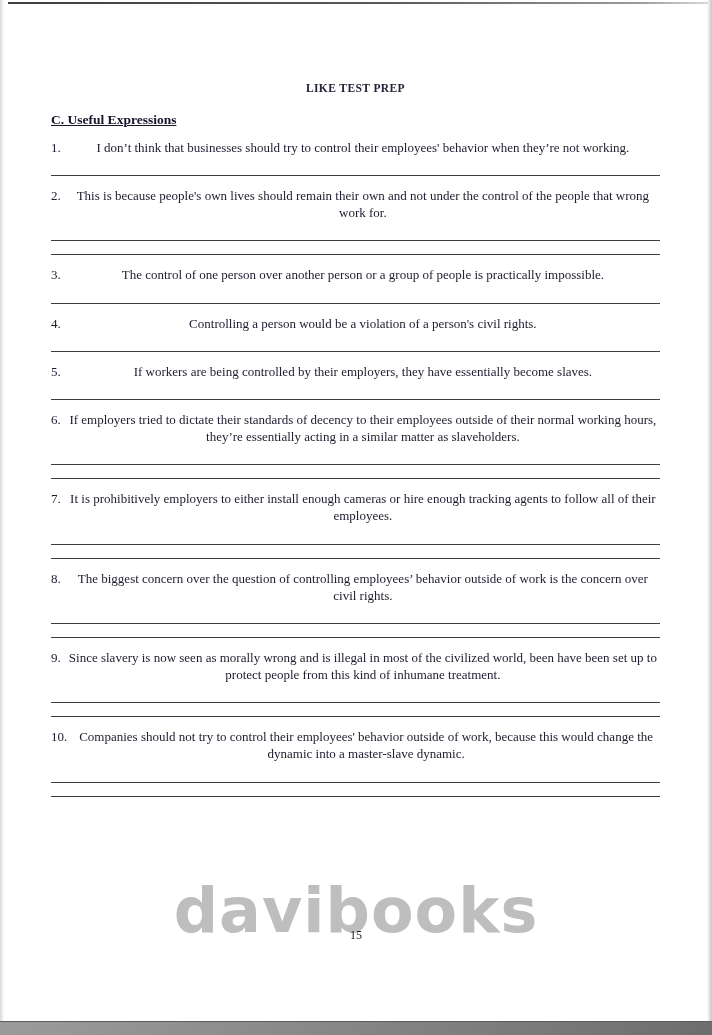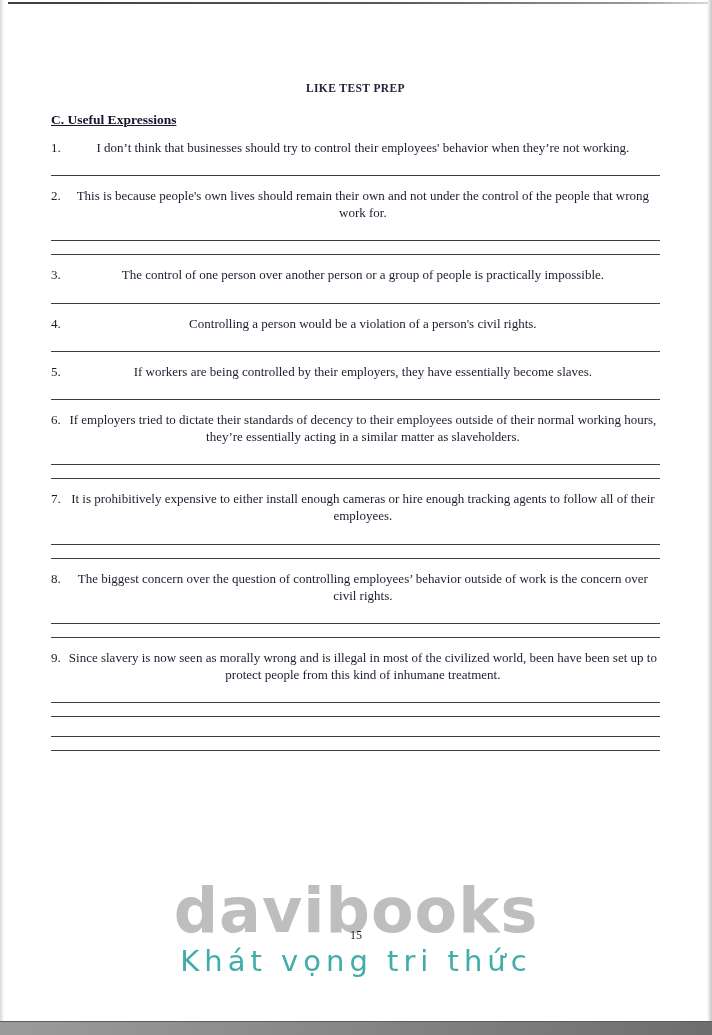--- a/index.html
+++ b/index.html
@@ -206,21 +206,21 @@
     </div>
     <div class="answer-lines">
             <div class="answer-line"></div>
             <div class="answer-line"></div>
           </div>
   </div>
 
   <div class="item-block">
     <div class="item">
       <span class="item-number">7.</span>
-      <span class="item-text">It is prohibitively expensive to either install enough cameras or hire enough tracking agents to follow all of their employees.</span>
+      <span class="item-text">It is prohibitively employers to either install enough cameras or hire enough tracking agents to follow all of their employees.</span>
     </div>
     <div class="answer-lines">
             <div class="answer-line"></div>
             <div class="answer-line"></div>
           </div>
   </div>
 
   <div class="item-block">
     <div class="item">
       <span class="item-number">8.</span>
@@ -237,28 +237,31 @@
       <span class="item-number">9.</span>
       <span class="item-text">Since slavery is now seen as morally wrong and is illegal in most of the civilized world, been have been set up to protect people from this kind of inhumane treatment.</span>
     </div>
     <div class="answer-lines">
             <div class="answer-line"></div>
             <div class="answer-line"></div>
           </div>
   </div>
 
   <div class="item-block">
+    <div class="item">
+      <span class="item-number">10.</span>
+      <span class="item-text">Companies should not try to control their employees' behavior outside of work, because this would change the dynamic into a master-slave dynamic.</span>
+    </div>
     <div class="answer-lines">
             <div class="answer-line"></div>
             <div class="answer-line"></div>
           </div>
   </div>
 </div>
   </div>
 
   <div class="page-number">15</div>
 
   <div class="watermark">
     <div class="wm-main">davibooks</div>
-    <div class="wm-sub">Khát vọng tri thức</div>
   </div>
 
 </div>
 
 </body></html>

